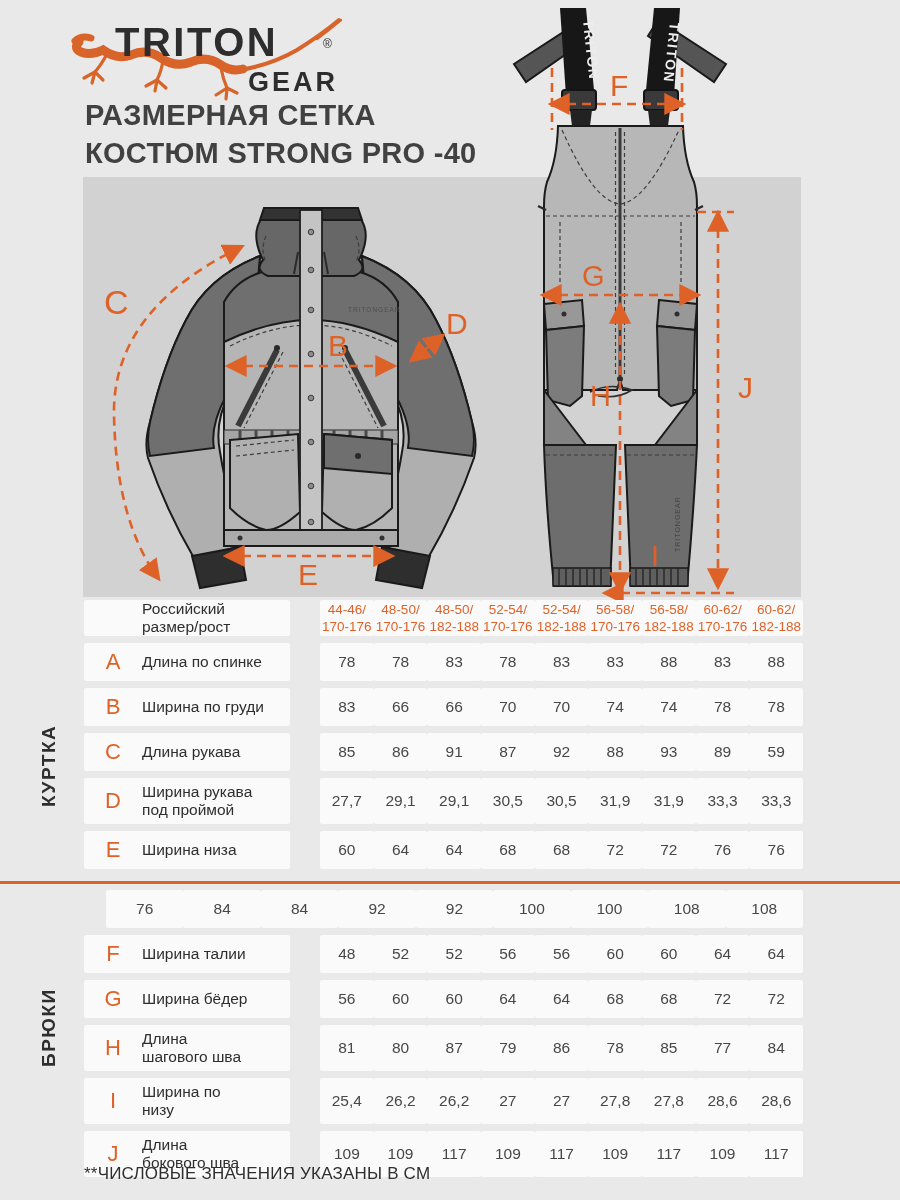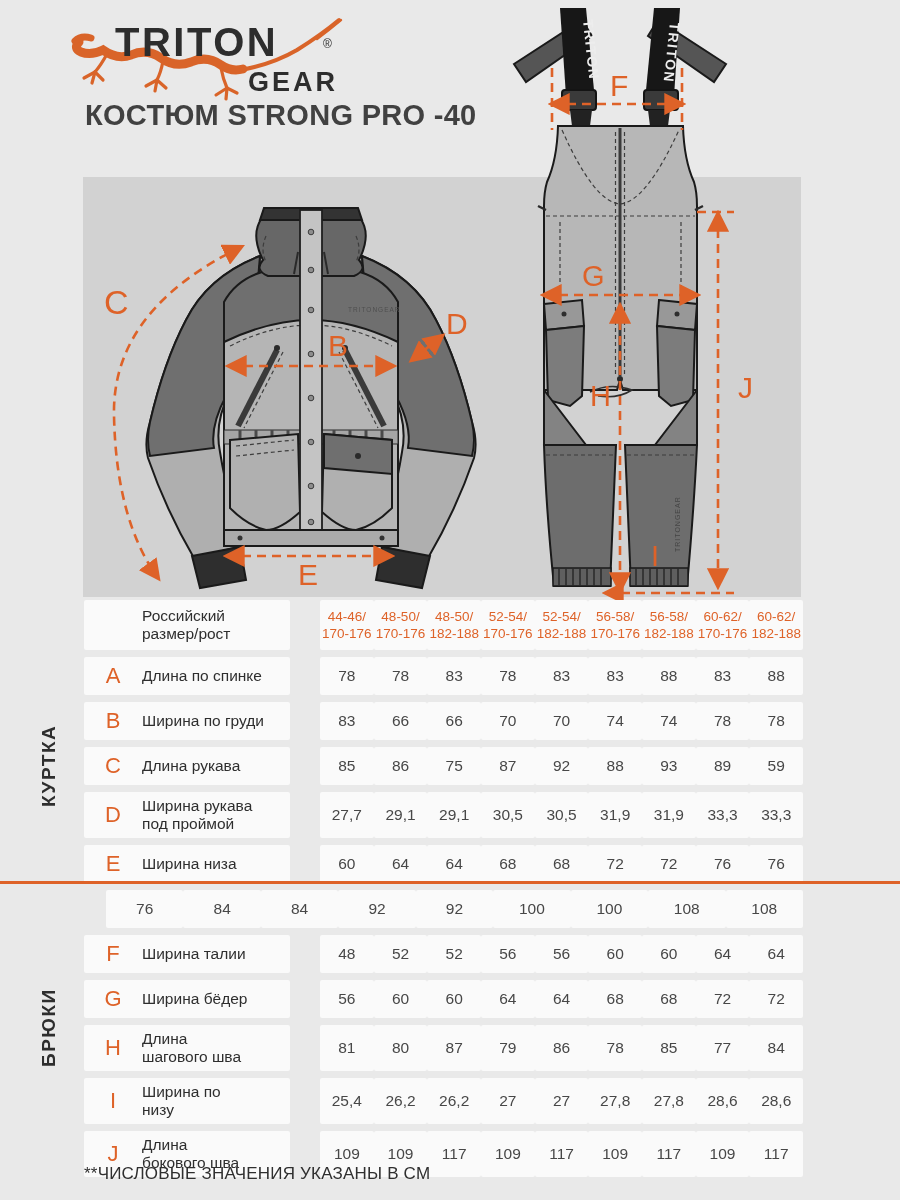--- a/index.html
+++ b/index.html
@@ -22,21 +22,21 @@
   .panel{position:absolute;left:83px;top:177px;width:718px;height:420px;background:var(--panel);}
   .jacket-svg{position:absolute;left:90px;top:190px;width:410px;height:400px;}
   .pants-svg{position:absolute;left:498px;top:8px;width:305px;height:592px;}
 
   
   .tablewrap{position:absolute;left:84px;width:719px;}
   #jacket-table{top:600px;}
   #pants-table{top:890px;}
   .trow{display:flex;height:38px;margin-bottom:7px;}
   .trow.tall{height:46px;}
-  .trow.head{height:50px;}
+  .trow.head{height:36px;}
   .lcell{width:206px;background:var(--cell);border-radius:2px;display:flex;align-items:center;margin-right:8px;flex:none;}
   .letter{width:58px;text-align:center;font-size:22px;color:var(--accent);flex:none;}
   .llabel{font-size:15.5px;color:var(--ink);line-height:1.18;white-space:pre-line;}
   .vcells{flex:1;display:flex;margin-left:22px;}
   .vcell{flex:1;background:var(--cell);border-radius:2px;display:flex;align-items:center;justify-content:center;font-size:15.5px;color:var(--val);}
   .hcell{flex:1;background:var(--cell);border-radius:2px;display:flex;align-items:center;justify-content:center;
          font-size:13.5px;line-height:1.28;color:var(--accent);text-align:center;white-space:pre-line;}
   .divider{position:absolute;left:0;top:881px;width:900px;height:3px;background:var(--accent);}
   .secname{position:absolute;left:34px;width:30px;display:flex;align-items:center;justify-content:center;
            writing-mode:vertical-rl;transform:rotate(180deg);
@@ -76,20 +76,21 @@
           <path d="M156 80 L155 91"></path>
           <path d="M156 80 L166 85"></path>
       </g>
     </g>
     <text x="44" y="48" font-size="40" font-weight="bold" letter-spacing="2.5" fill="#2D2D2D">TRITON</text>
     <text x="252" y="40" font-size="12" fill="#2D2D2D">®</text>
     <text x="177" y="83" font-size="27" font-weight="bold" letter-spacing="3" fill="#2D2D2D">GEAR</text>
   </svg>
 
   <div class="title">
+    <div>РАЗМЕРНАЯ СЕТКА</div>
     <div>КОСТЮМ STRONG PRO -40</div>
   </div>
 
   <div class="panel"></div>
 
   <svg class="jacket-svg" viewBox="0 0 410 400">
     <defs>
       <marker id="ar1" viewBox="0 0 10 10" refX="8" refY="5" markerWidth="8.5" markerHeight="8.5" orient="auto-start-reverse">
         <path d="M0 0 L10 5 L0 10 Z" fill="#DE6228"></path>
       </marker>
@@ -305,21 +306,21 @@
   </div>
 
   <div class="trow">
     <div class="lcell">
       <span class="letter">C</span>
       <span class="llabel">Длина рукава</span>
     </div>
     <div class="vcells">
             <div class="vcell">85</div>
             <div class="vcell">86</div>
-            <div class="vcell">75</div>
+            <div class="vcell">91</div>
             <div class="vcell">87</div>
             <div class="vcell">92</div>
             <div class="vcell">88</div>
             <div class="vcell">93</div>
             <div class="vcell">89</div>
             <div class="vcell">59</div>
           </div>
   </div>
 
   <div class="trow tall">

